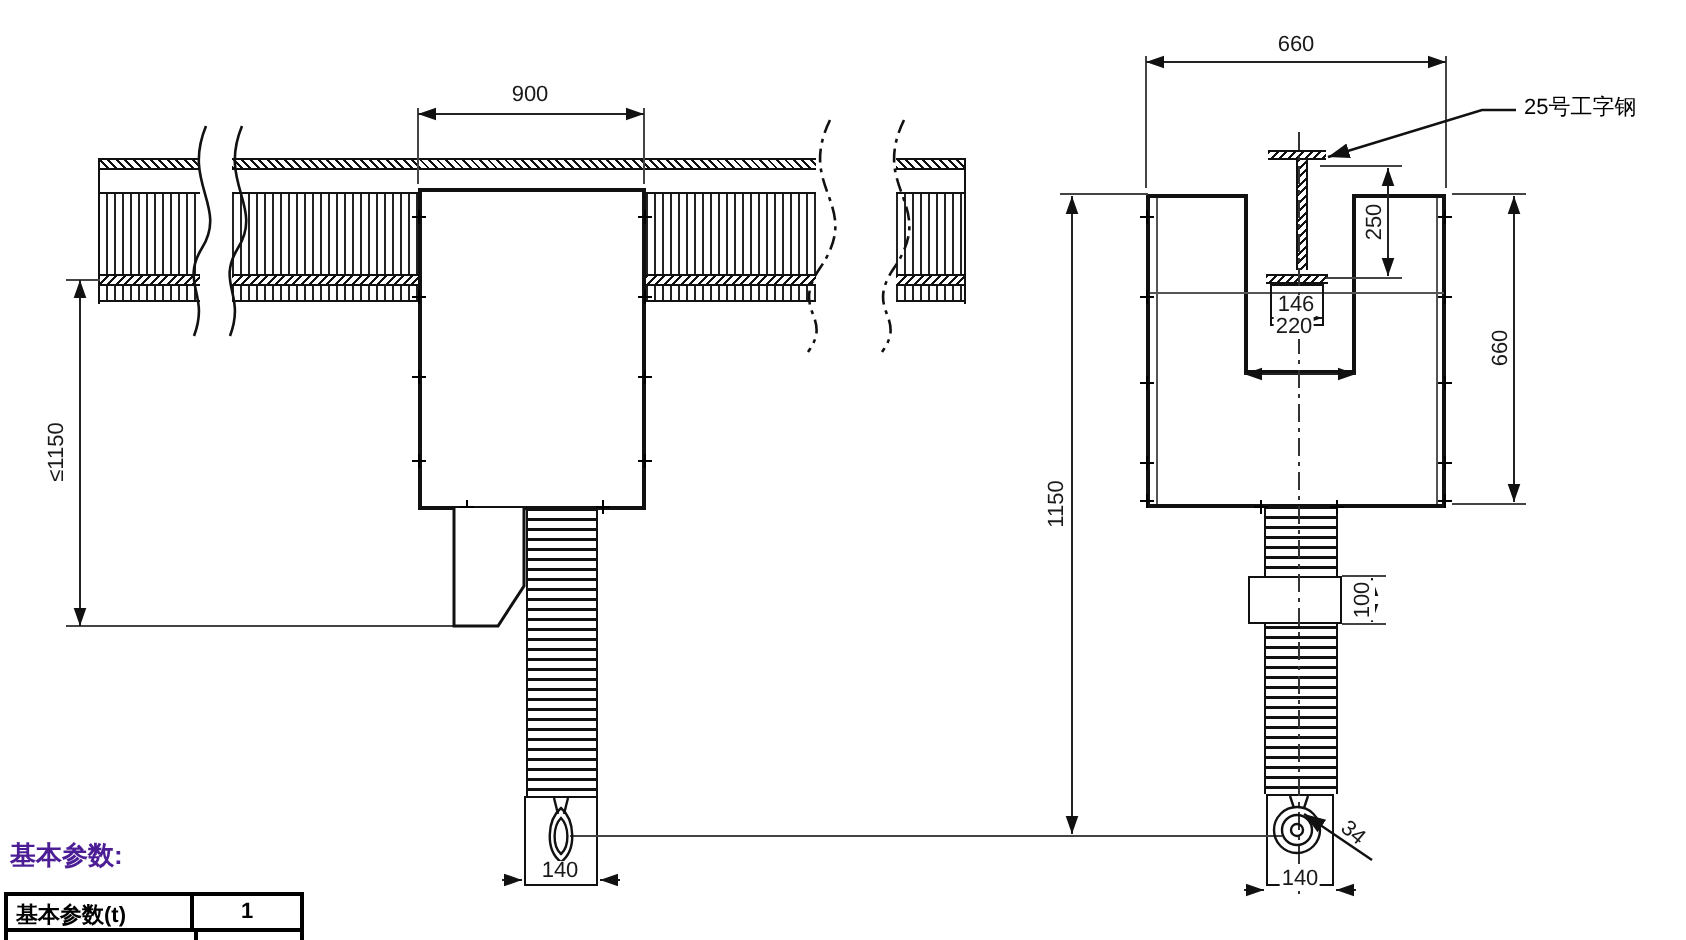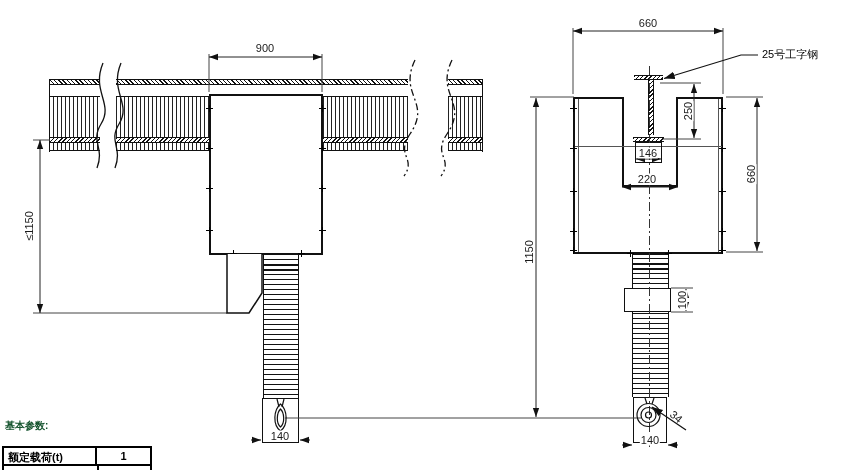--- a/index.html
+++ b/index.html
@@ -21,21 +21,21 @@
   .panel{position:absolute;background:#fff;border:1.5px solid #111;box-sizing:border-box;}
   .cross{position:absolute;width:7px;height:7px;}
   .cross::before{content:"";position:absolute;left:0;top:3px;width:7px;height:1px;background:#000;}
   .cross::after{content:"";position:absolute;left:3px;top:0;width:1px;height:7px;background:#000;}
   svg.overlay{position:absolute;left:0;top:0;z-index:40;pointer-events:none;}
   .dtext{position:absolute;z-index:50;font-size:11px;color:#1a1a1a;background:#fff;line-height:1;
          padding:0 1px;white-space:nowrap;transform:translate(-50%,-50%);}
   .dtext.v{transform:translate(-50%,-50%) rotate(-90deg);}
   .dtext.diag{transform:translate(-50%,-50%) rotate(40deg);}
   .callout{position:absolute;z-index:50;font-size:11px;font-weight:normal;color:#000;line-height:1;white-space:nowrap;}
-  .params-title{position:absolute;z-index:50;font-size:10px;font-weight:bold;color:#14532d;white-space:nowrap;}
+  .params-title{position:absolute;z-index:50;font-size:13px;font-weight:bold;color:#4c1d95;white-space:nowrap;}
   .ptable{position:absolute;z-index:50;border:2px solid #000;background:#fff;box-sizing:border-box;}
   .ptable .row1{display:flex;height:16px;border-bottom:2px solid #000;}
   .ptable .c1{width:93px;border-right:2px solid #000;font-size:11px;font-weight:bold;
               padding:2px 0 0 4px;box-sizing:border-box;white-space:nowrap;overflow:hidden;}
   .ptable .c2{flex:1;font-size:11px;font-weight:bold;text-align:center;padding-top:2px;}
   .ptable .row2{display:flex;height:10px;}
   .ptable .s1{width:93px;border-right:2px solid #000;}
   .z1{z-index:1}.z2{z-index:10}.z3{z-index:20}.z5{z-index:30}
 </style>
 </head>
@@ -170,34 +170,34 @@
       <circle cx="648.5" cy="415" r="11.5"></circle>
       <circle cx="648.5" cy="415" r="7.5"></circle>
       <circle cx="648.5" cy="415" r="3"></circle>
     </g>
   </svg>
 
   <div class="dtext" style="left:265px;top:48px;">900</div>
   <div class="dtext" style="left:648px;top:23px;">660</div>
   <div class="dtext v" style="left:688px;top:111px;">250</div>
   <div class="dtext" style="left:648px;top:153px;">146</div>
-  <div class="dtext" style="left:647px;top:179px;">220</div>
+  <div class="dtext" style="left:647px;top:164px;">220</div>
   <div class="dtext v" style="left:751px;top:174px;">660</div>
   <div class="dtext v" style="left:529px;top:252px;">1150</div>
   <div class="dtext v" style="left:29px;top:226px;">≤1150</div>
   <div class="dtext v" style="left:682px;top:300px;">100</div>
   <div class="dtext diag" style="left:676px;top:417px;background:transparent;">34</div>
   <div class="dtext" style="left:280px;top:436px;">140</div>
   <div class="dtext" style="left:650px;top:440px;">140</div>
   <div class="callout" style="left:762px;top:49px;">25号工字钢</div>
 
   <div class="params-title" style="left:5px;top:419px;">基本参数:</div>
   <div class="ptable" style="left:2px;top:446px;width:150px;height:30px;">
     <div class="row1">
-      <div class="c1">额定载荷(t)</div>
+      <div class="c1">基本参数(t)</div>
       <div class="c2">1</div>
     </div>
     <div class="row2">
       <div class="s1"></div>
     </div>
   </div>
 
 </div>
 
 </body></html>

